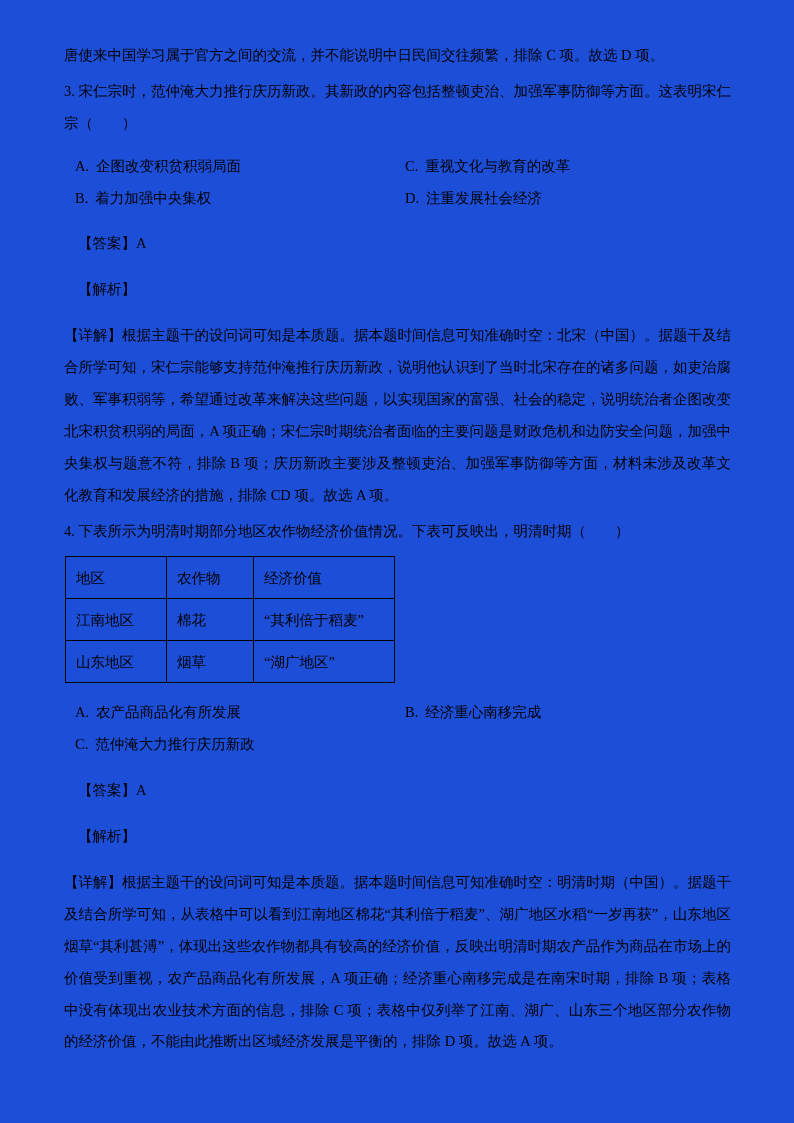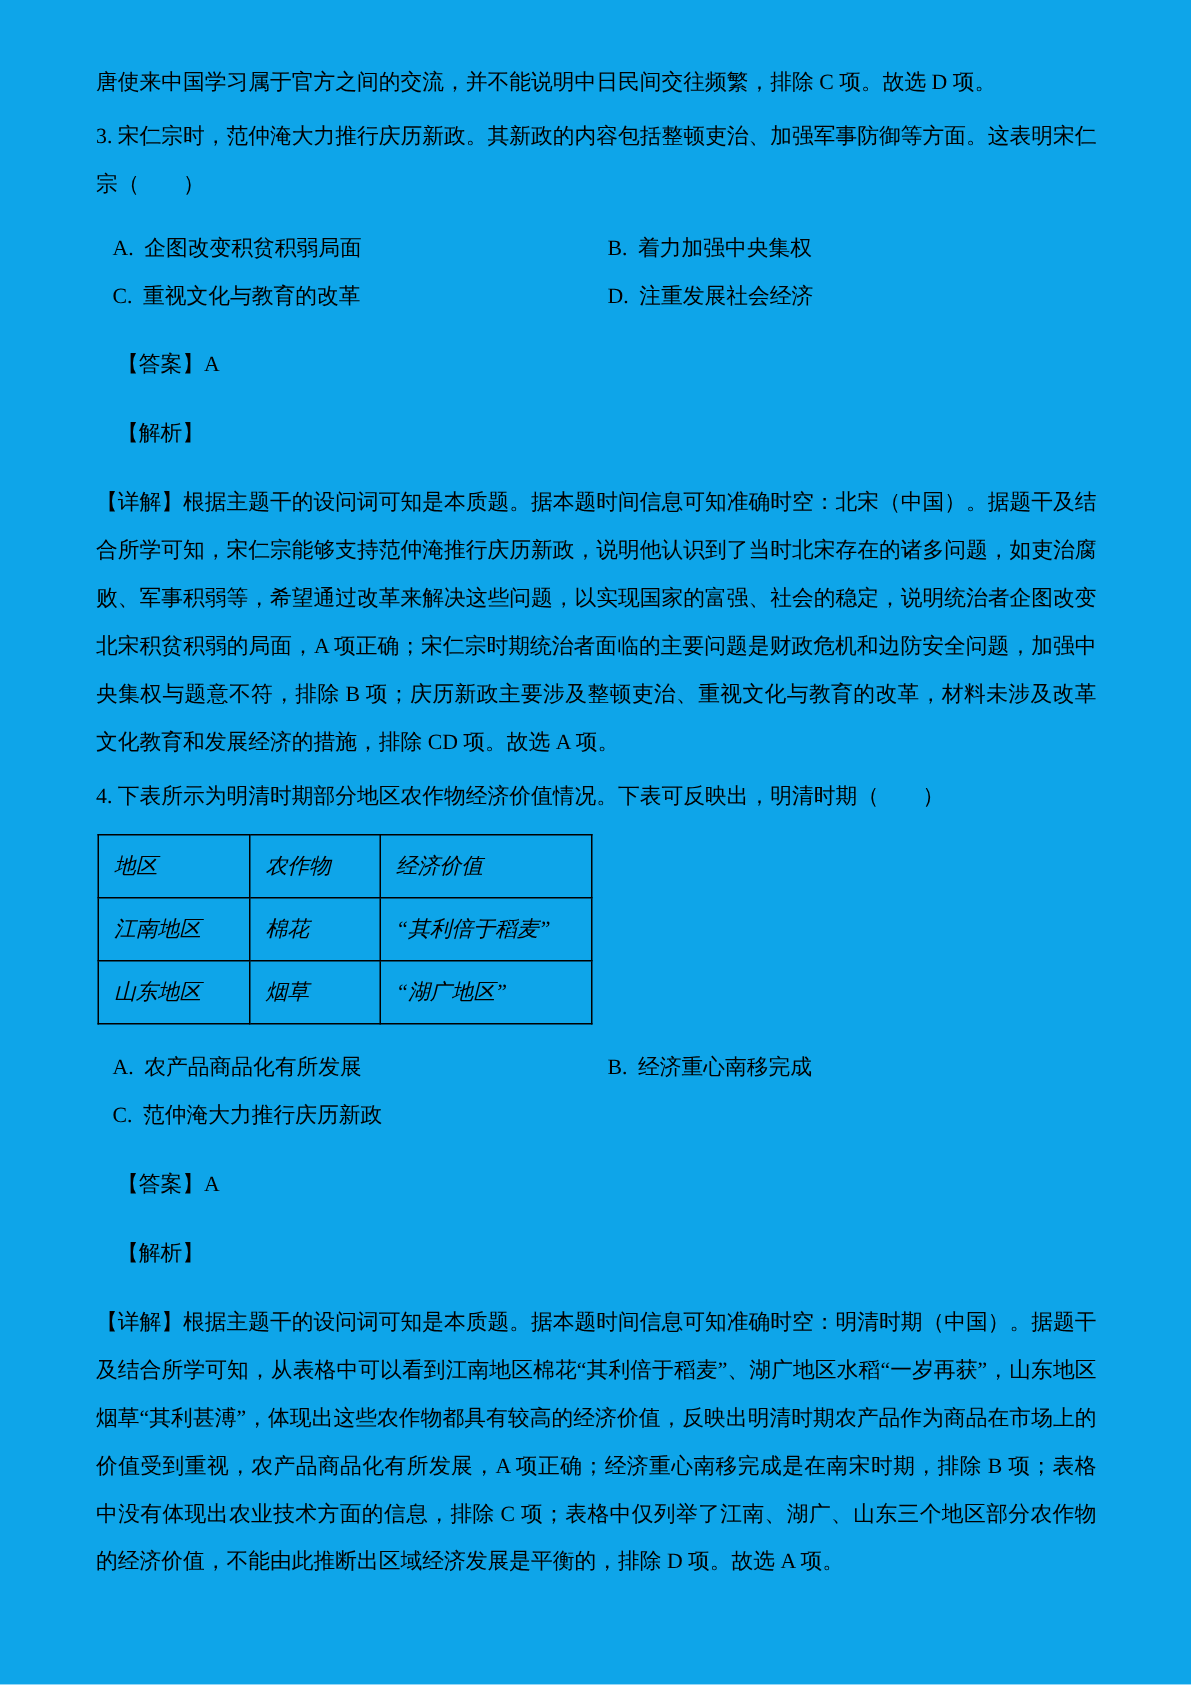--- a/index.html
+++ b/index.html
@@ -5,21 +5,21 @@
   html, body {
     margin: 0;
     padding: 0;
     background: #ffffff;
   }
   .page {
     position: relative;
     width: 794px;
     height: 1123px;
     box-sizing: border-box;
-    background: #0ea5e9;
+    background: #1d4ed8;
     padding: 40px 63px 40px 64px;
     font-family: "Liberation Serif", "DejaVu Serif", serif;
     font-size: 14.5px;
     color: #000000;
     overflow: hidden;
   }
   .para {
     margin: 0;
     text-align: justify;
     line-height: 2.2;
@@ -32,21 +32,20 @@
     line-height: 2.2;
     margin: 11px;
   }
   .opt { white-space: nowrap; }
   .opt .opt-label { margin-right: 7px; }
   .answer-line, .analysis-line { line-height: 2.2; margin: 14px; }
   table.crop-table {
     border-collapse: collapse;
     margin: 9px 0 14px 1px;
     table-layout: fixed;
-    font-style: italic;
   }
   table.crop-table th, table.crop-table td {
     border: 1px solid #000000;
     font-weight: normal;
     text-align: left;
     vertical-align: middle;
     height: 41px;
     padding: 0 8px 0 10px;
     font-size: 14.5px;
     line-height: 1.4;
@@ -65,33 +64,33 @@
   <p class="para">唐使来中国学习属于官方之间的交流，并不能说明中日民间交往频繁，排除 C 项。故选 D 项。</p>
 
   <section>
     <p class="para stem">3. 宋仁宗时，范仲淹大力推行庆历新政。其新政的内容包括整顿吏治、加强军事防御等方面。这表明宋仁宗（　　）</p>
 
     <div class="options">
       <div class="opt">
         <span class="opt-label">A.</span><span>企图改变积贫积弱局面</span>
       </div>
       <div class="opt">
-        <span class="opt-label">B.</span><span>着力加强中央集权</span>
+        <span class="opt-label">C.</span><span>重视文化与教育的改革</span>
       </div>
       <div class="opt">
-        <span class="opt-label">C.</span><span>重视文化与教育的改革</span>
+        <span class="opt-label">B.</span><span>着力加强中央集权</span>
       </div>
       <div class="opt">
         <span class="opt-label">D.</span><span>注重发展社会经济</span>
       </div>
     </div>
 
     <p class="answer-line">【答案】A</p>
     <p class="analysis-line">【解析】</p>
-    <p class="para detail">【详解】根据主题干的设问词可知是本质题。据本题时间信息可知准确时空：北宋（中国）。据题干及结合所学可知，宋仁宗能够支持范仲淹推行庆历新政，说明他认识到了当时北宋存在的诸多问题，如吏治腐败、军事积弱等，希望通过改革来解决这些问题，以实现国家的富强、社会的稳定，说明统治者企图改变北宋积贫积弱的局面，A 项正确；宋仁宗时期统治者面临的主要问题是财政危机和边防安全问题，加强中央集权与题意不符，排除 B 项；庆历新政主要涉及整顿吏治、重视文化与教育的改革，材料未涉及改革文化教育和发展经济的措施，排除 CD 项。故选 A 项。</p>
+    <p class="para detail">【详解】根据主题干的设问词可知是本质题。据本题时间信息可知准确时空：北宋（中国）。据题干及结合所学可知，宋仁宗能够支持范仲淹推行庆历新政，说明他认识到了当时北宋存在的诸多问题，如吏治腐败、军事积弱等，希望通过改革来解决这些问题，以实现国家的富强、社会的稳定，说明统治者企图改变北宋积贫积弱的局面，A 项正确；宋仁宗时期统治者面临的主要问题是财政危机和边防安全问题，加强中央集权与题意不符，排除 B 项；庆历新政主要涉及整顿吏治、加强军事防御等方面，材料未涉及改革文化教育和发展经济的措施，排除 CD 项。故选 A 项。</p>
   </section>
 
   <section class="q4-section">
     <p class="para stem">4. 下表所示为明清时期部分地区农作物经济价值情况。下表可反映出，明清时期（　　）</p>
 
     <table class="crop-table">
       <tbody>
           <tr>
         <th class="col-region">地区</th>
         <th class="col-crop">农作物</th>

